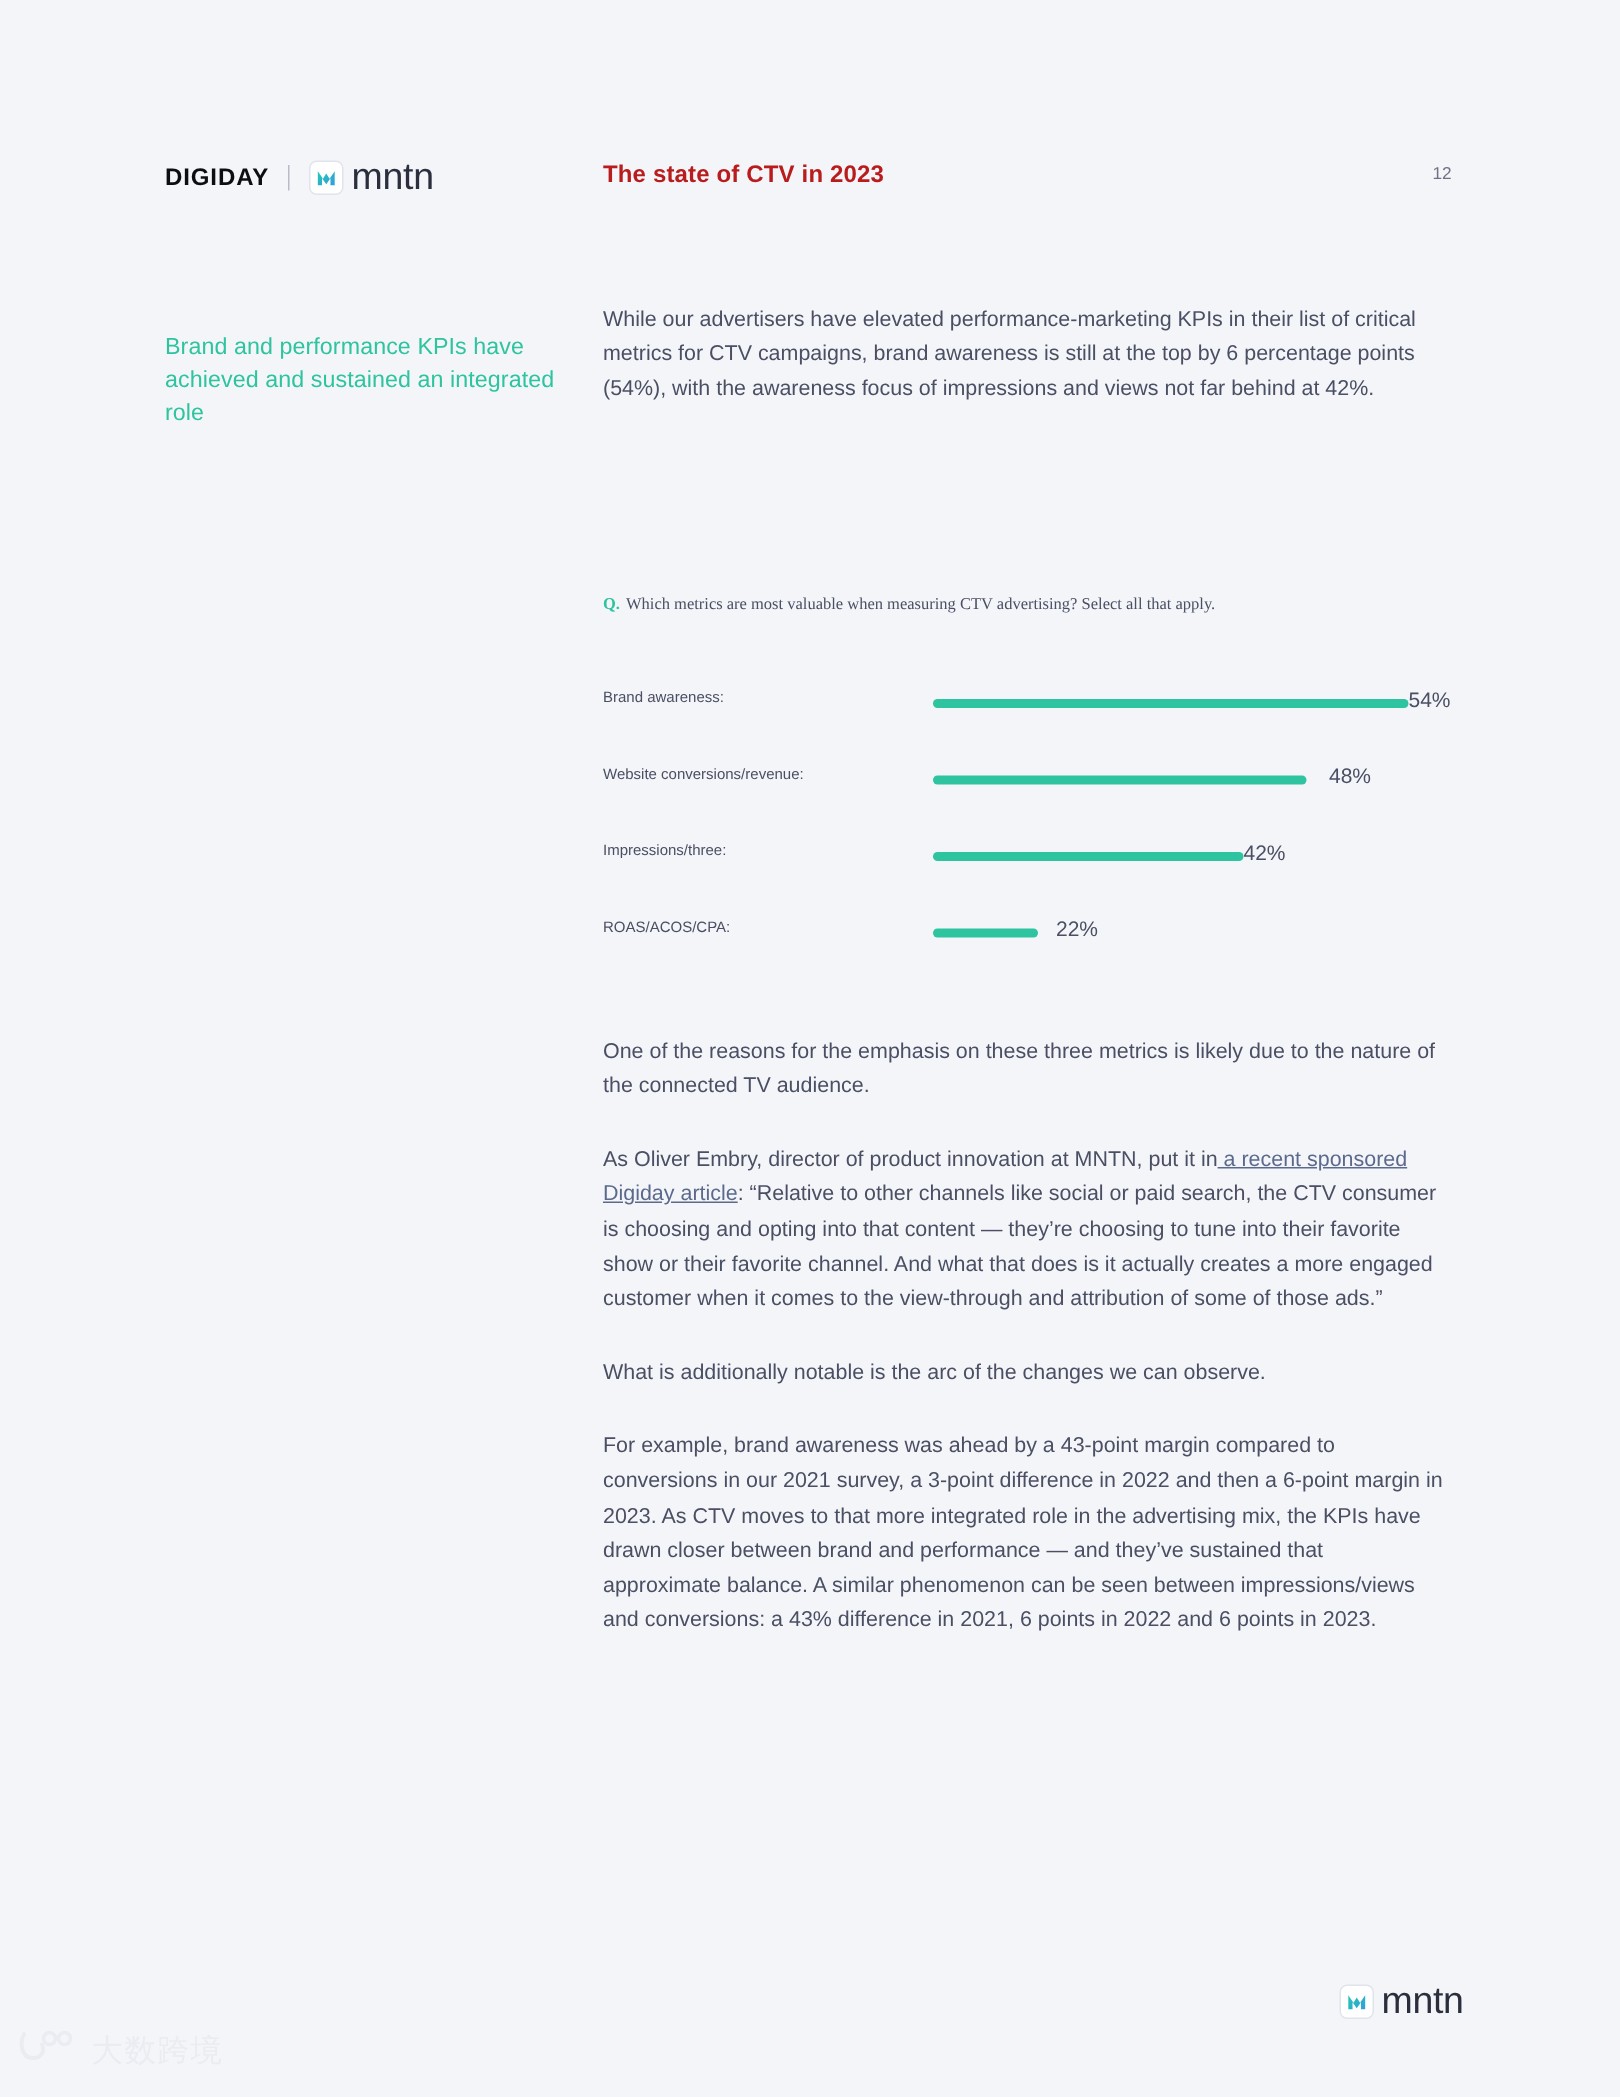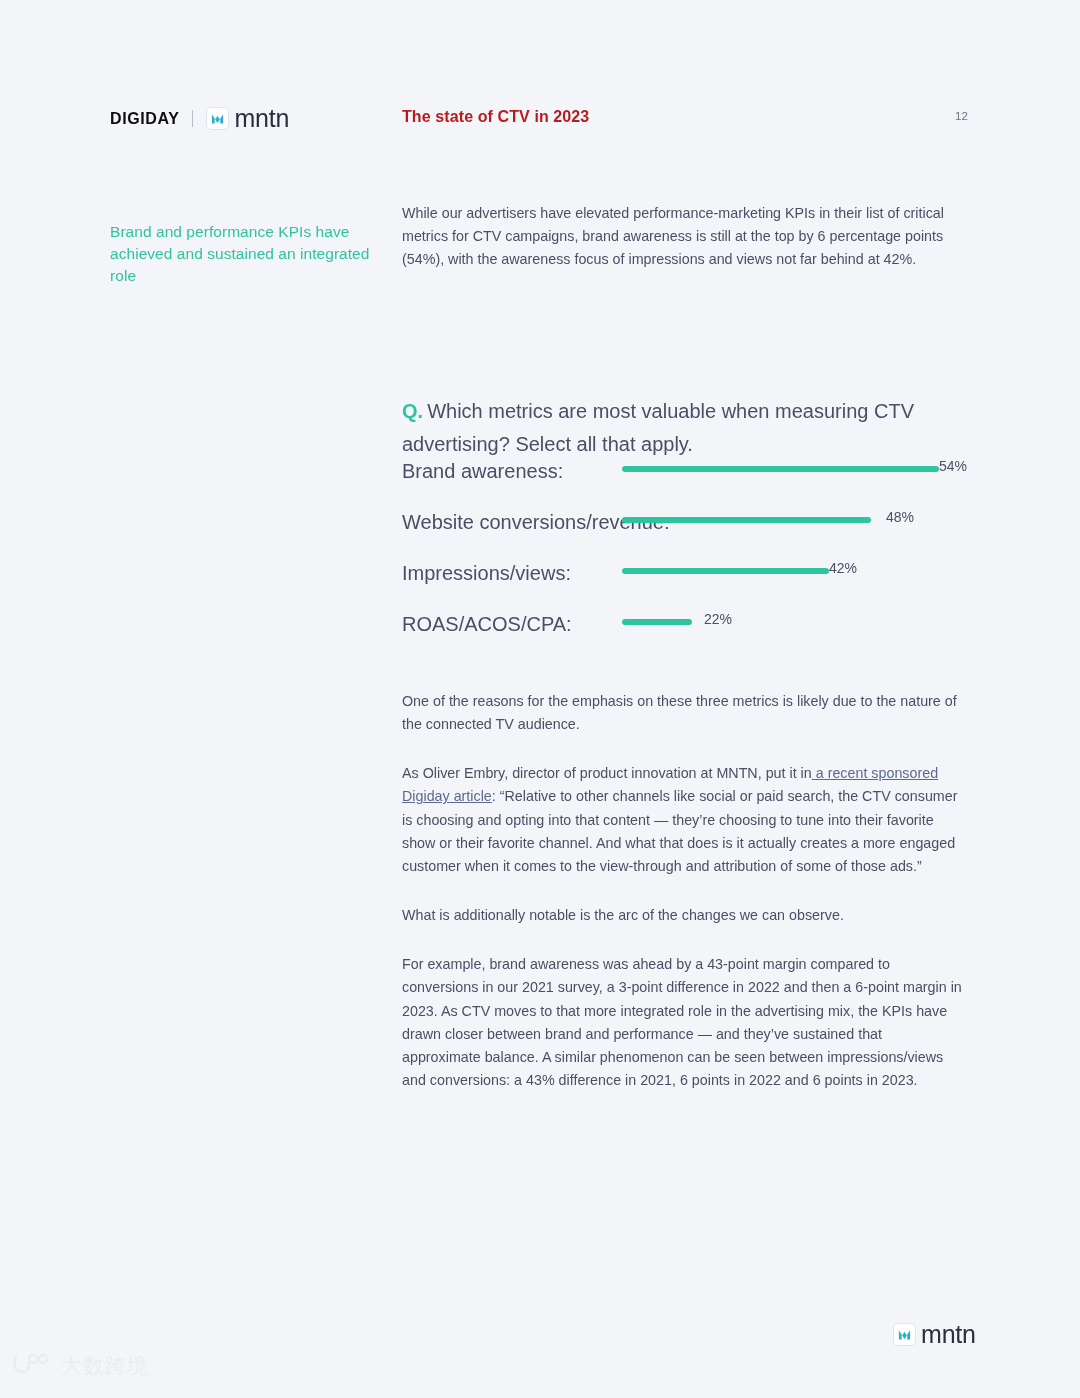--- a/index.html
+++ b/index.html
@@ -110,24 +110,25 @@
     top: 202px;
     width: 560px;
   }
   .body-par {
     font-size: 14.3px;
     line-height: 1.62;
     color: #4a4f63;
     margin: 0 0 26px 0;
   }
   .question-block {
-    font-size: 20px;
+    font-size: 11px;
     line-height: 1.62;
     color: #4a4f63;
     margin: 124px 0 0 0;
+    font-family: Liberation Serif, serif;
   }
   .q-marker {
     font-weight: bold;
     color: #2ec4a0;
     margin-right: 4px;
   }
 
   a.inline-link {
     color: #5b6a8c;
     text-decoration: underline;
@@ -141,21 +142,21 @@
     width: 580px;
   }
   .chart-row {
     position: relative;
     height: 51px;
   }
   .chart-label {
     position: absolute;
     left: 0;
     top: 8px;
-    font-size: 20px;
+    font-size: 10px;
     color: #4a4f63;
     white-space: nowrap;
   }
   .chart-track {
     position: absolute;
     left: 220px;
     top: 14px;
     right: 0;
     height: 6px;
   }
@@ -261,21 +262,21 @@
 
     <div class="chart-row">
       <span class="chart-label">Website conversions/revenue:</span>
       <span class="chart-track">
         <span class="chart-bar" style="width:249px"></span>
         <span class="chart-value" style="left:264px">48%</span>
       </span>
     </div>
 
     <div class="chart-row">
-      <span class="chart-label">Impressions/views:</span>
+      <span class="chart-label">Impressions/three:</span>
       <span class="chart-track">
         <span class="chart-bar" style="width:207px"></span>
         <span class="chart-value" style="left:207px">42%</span>
       </span>
     </div>
 
     <div class="chart-row">
       <span class="chart-label">ROAS/ACOS/CPA:</span>
       <span class="chart-track">
         <span class="chart-bar" style="width:70px"></span>

